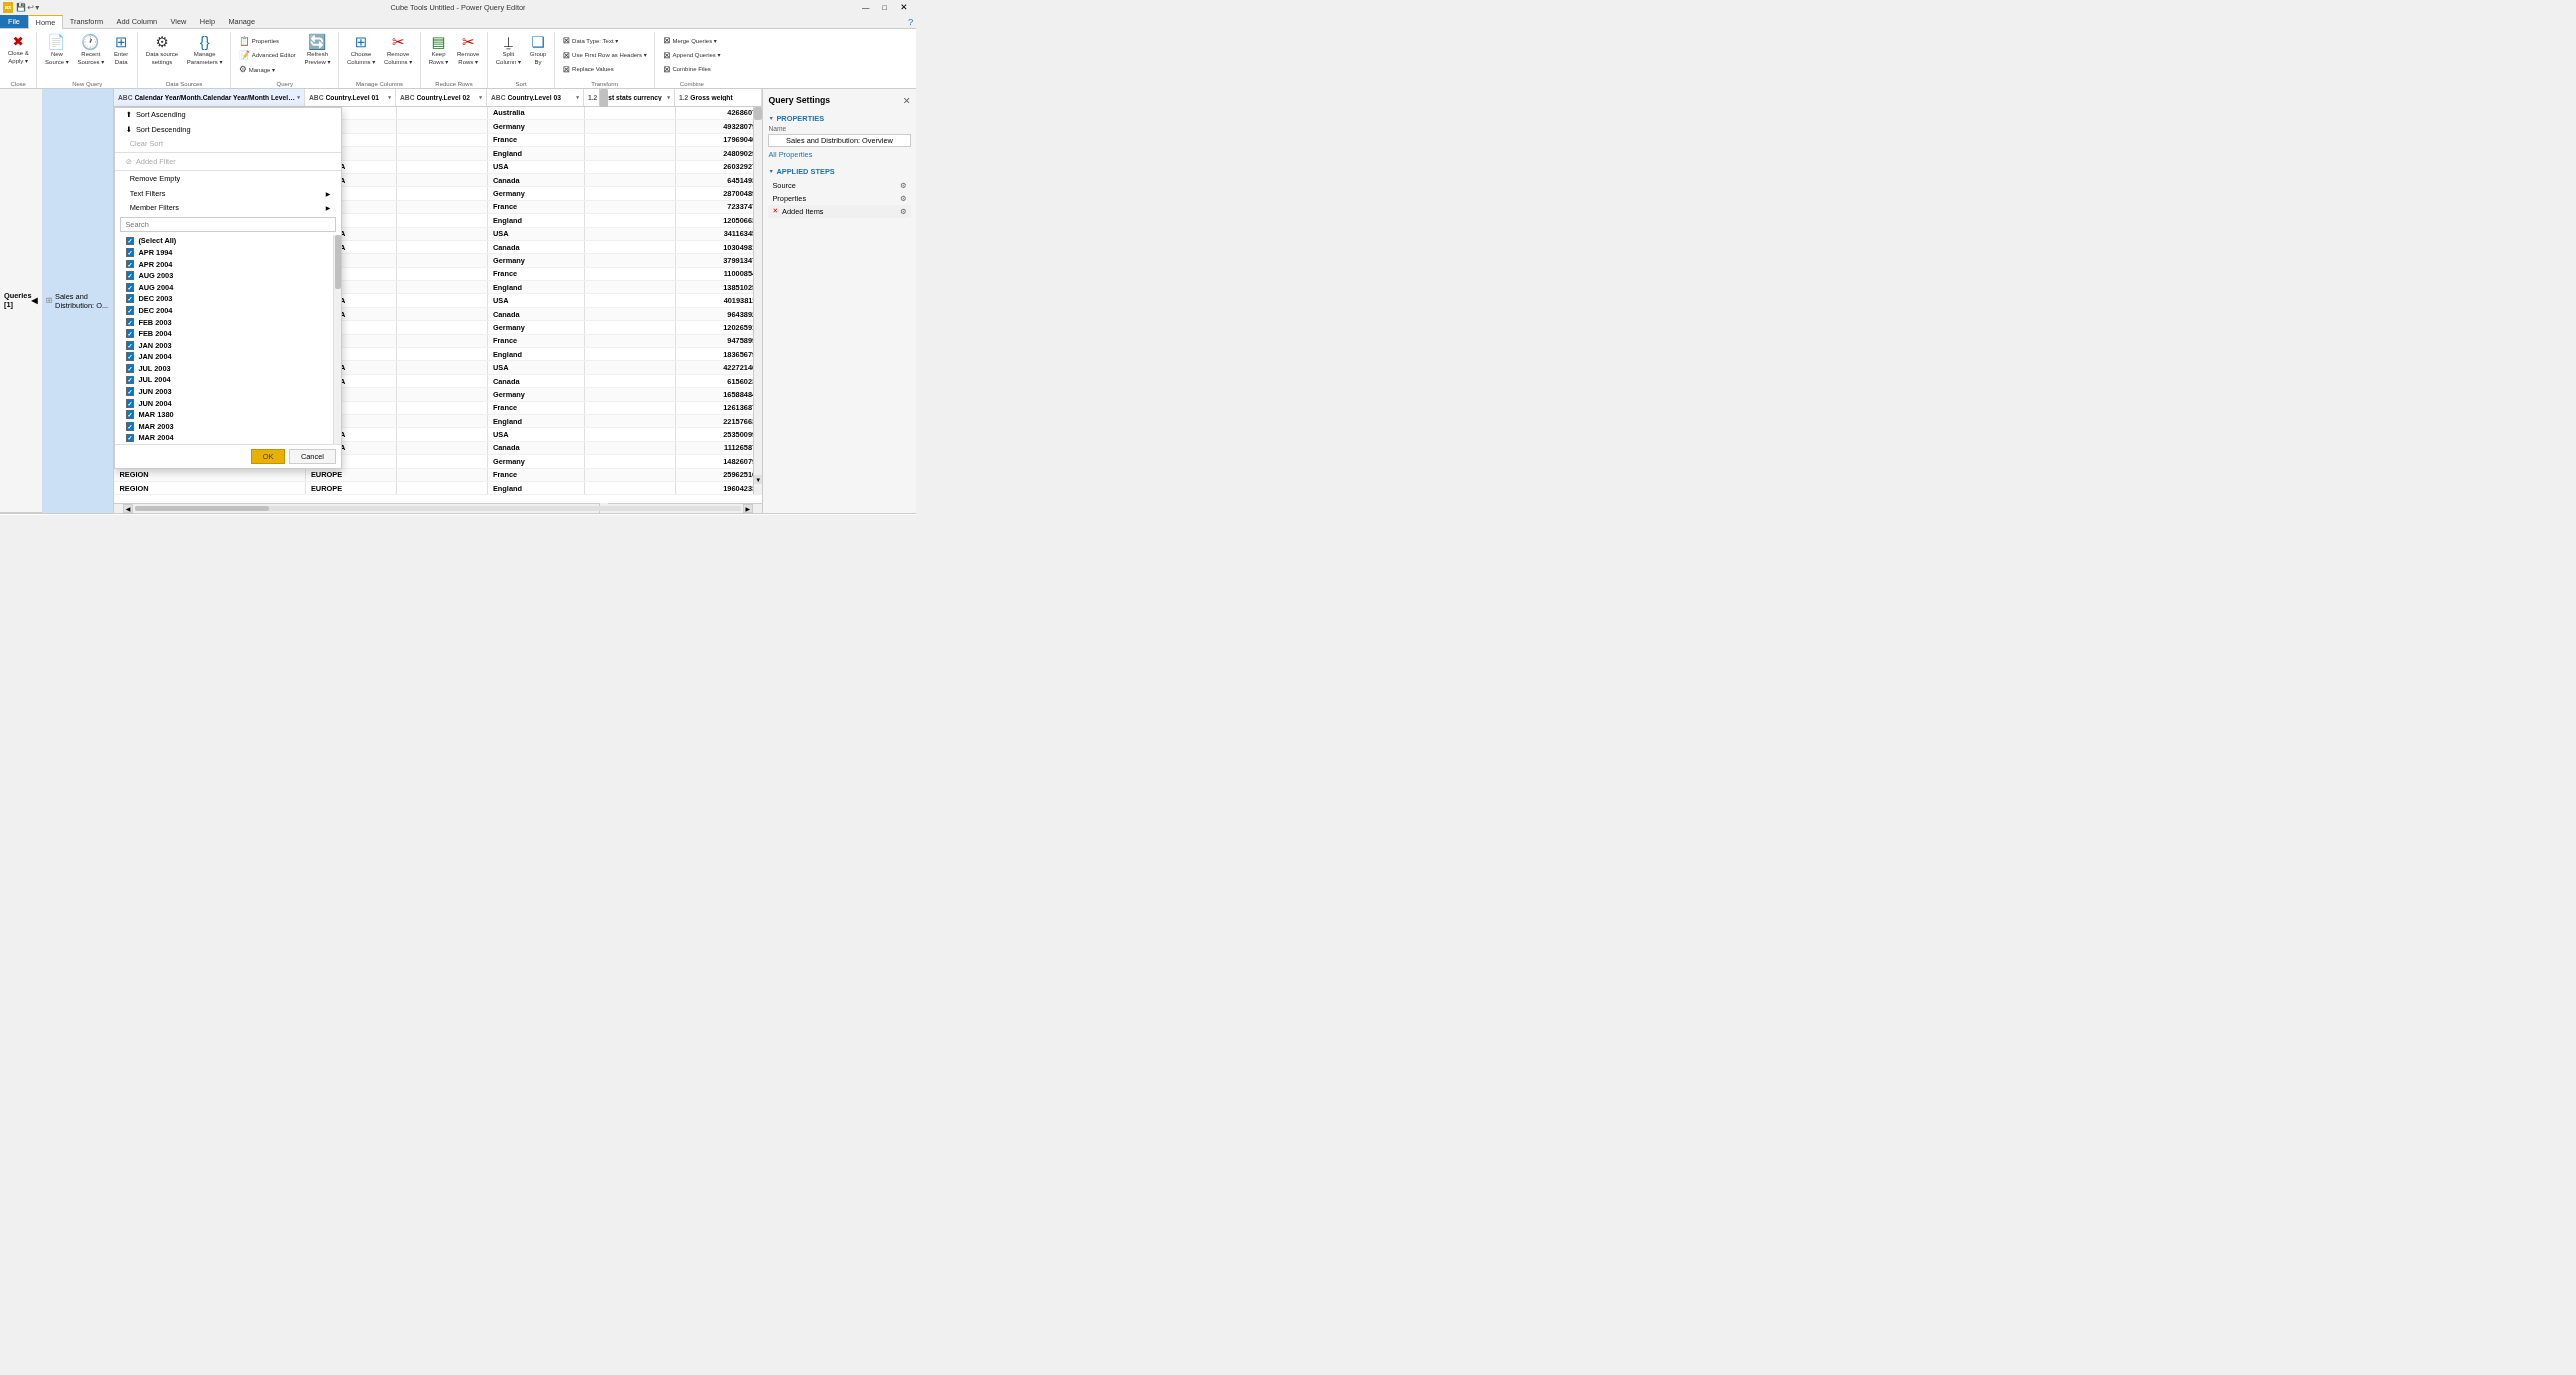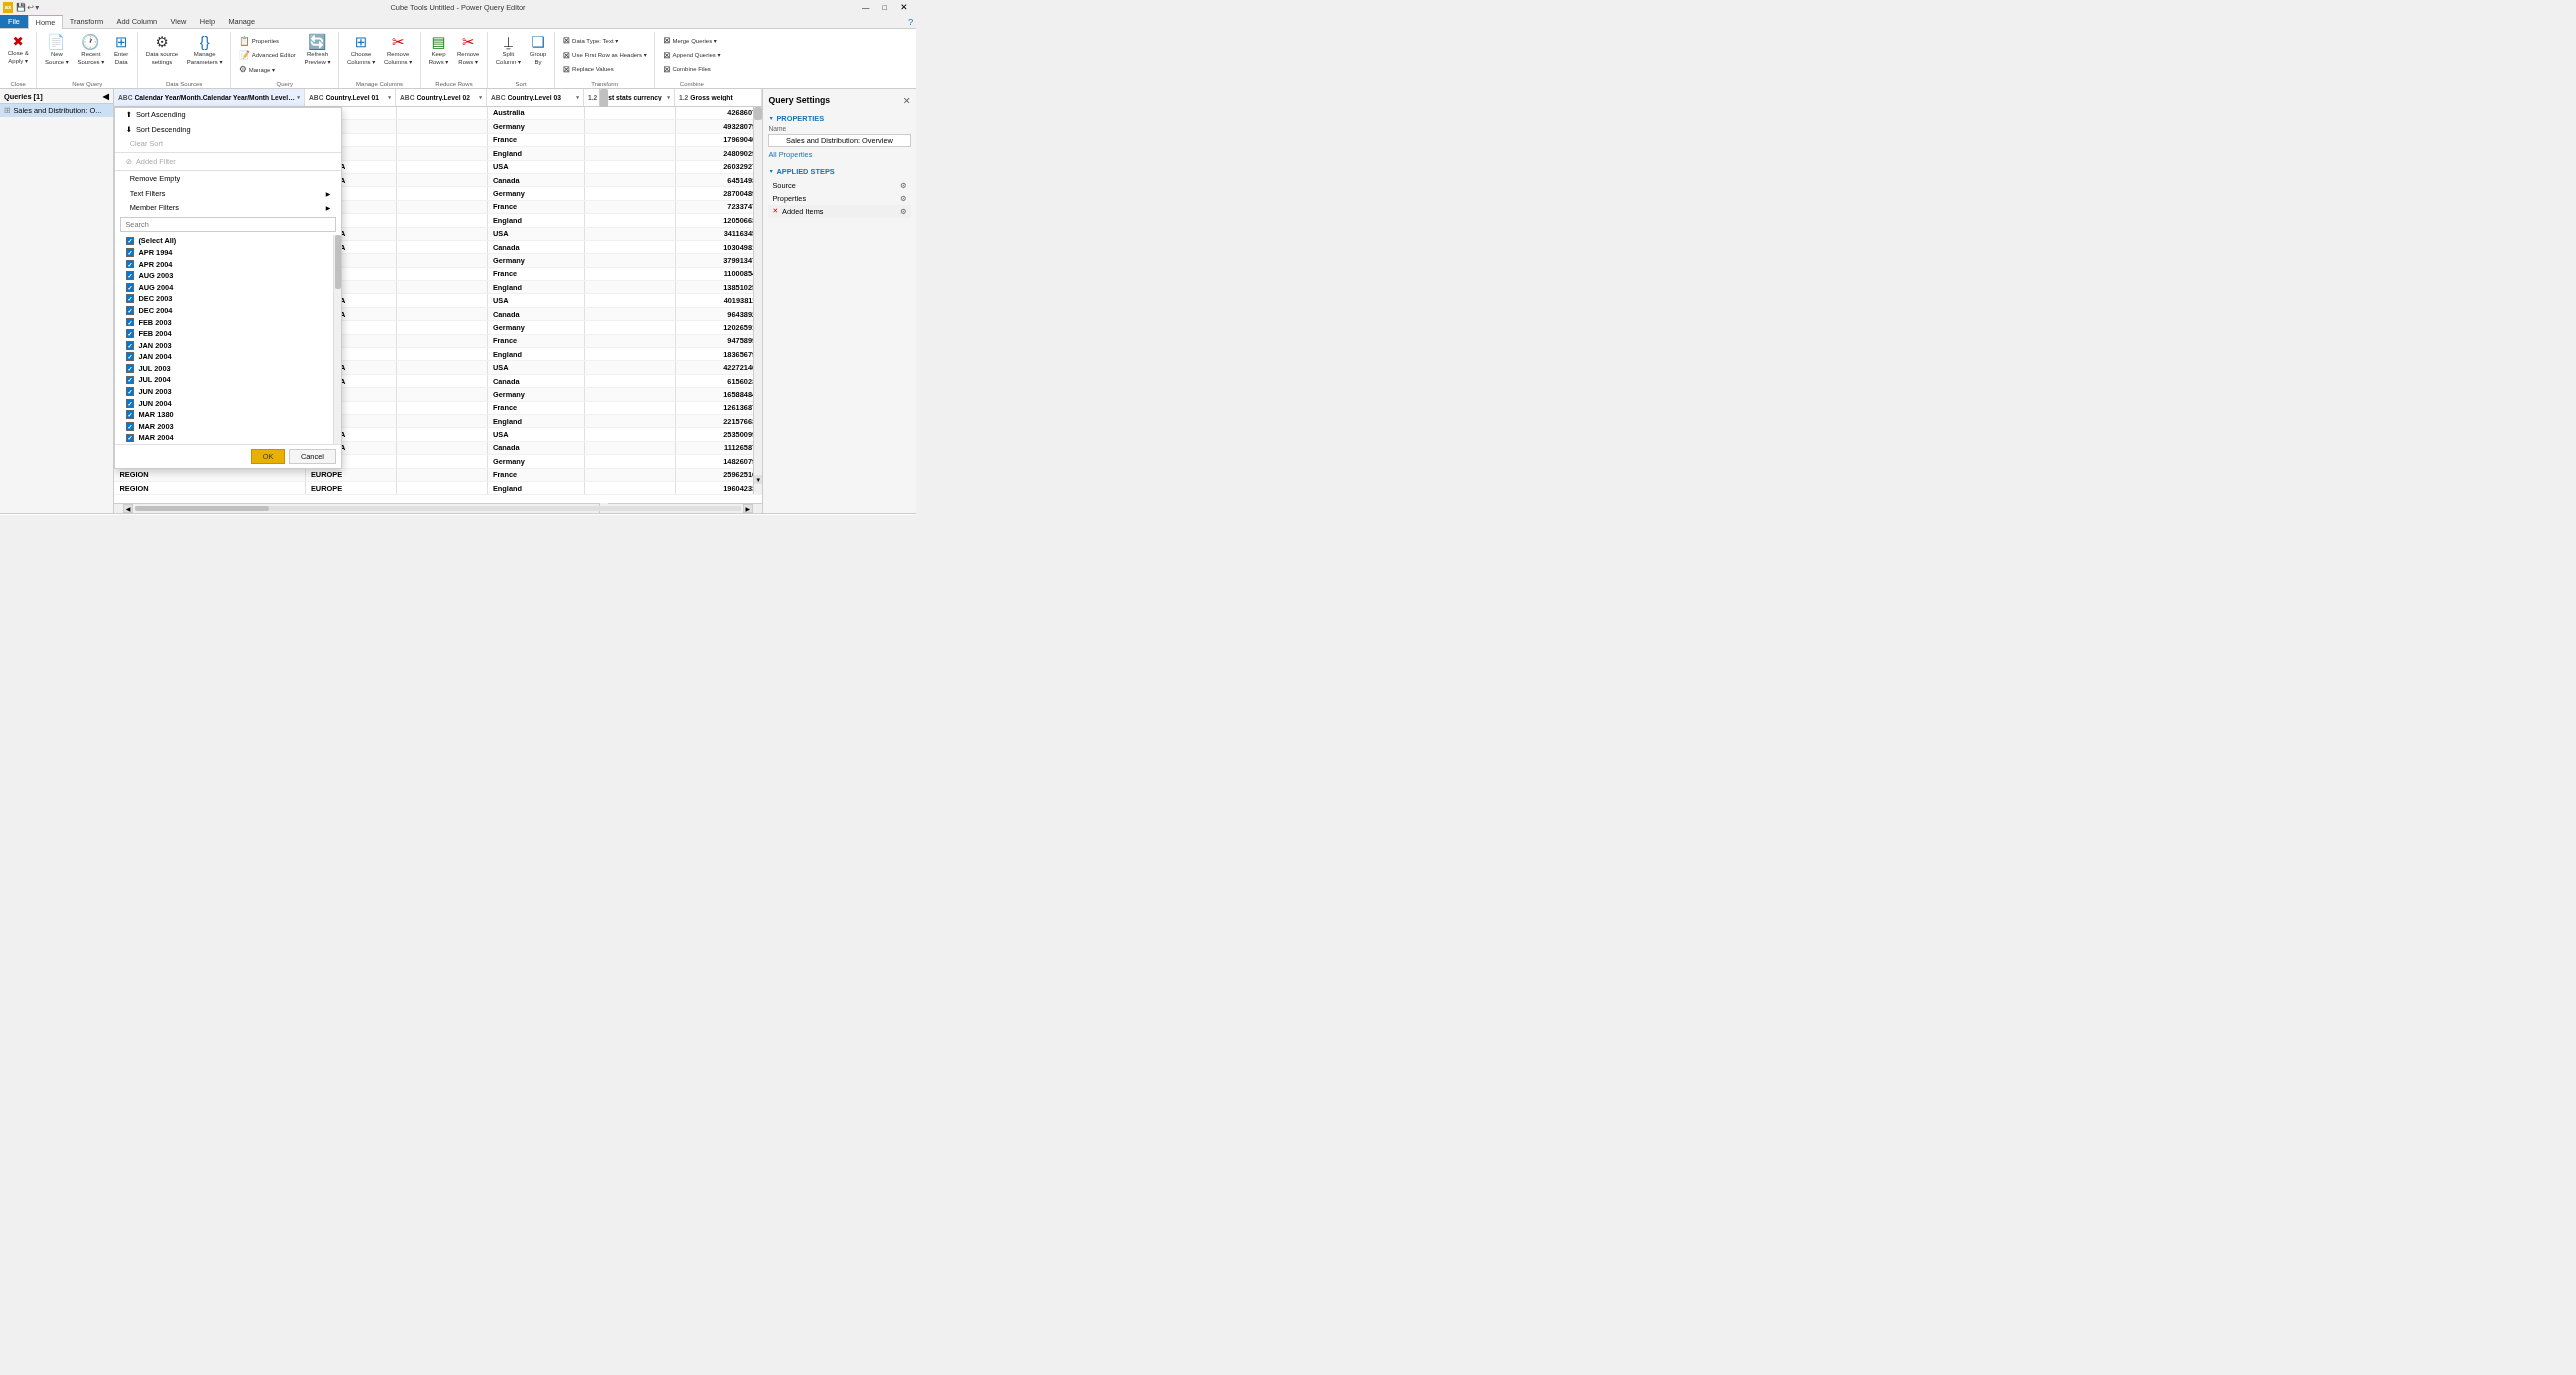--- a/index.html
+++ b/index.html
@@ -139,21 +139,21 @@
       height: calc(515px - 14.8px - 62px - 14.8px);
       overflow: hidden;
     }
 
     
     .sidebar {
       width: 114px;
       background: #f5f5f5;
       border-right: 0.7px solid #ccc;
       display: flex;
-      flex-direction: column;
+      flex-direction: row;
     }
     .sidebar-header {
       display: flex;
       justify-content: space-between;
       align-items: center;
       padding: 2.7px 4px;
       font-weight: 600;
       font-size: 7.4px;
       border-bottom: 0.7px solid #ccc;
     }

